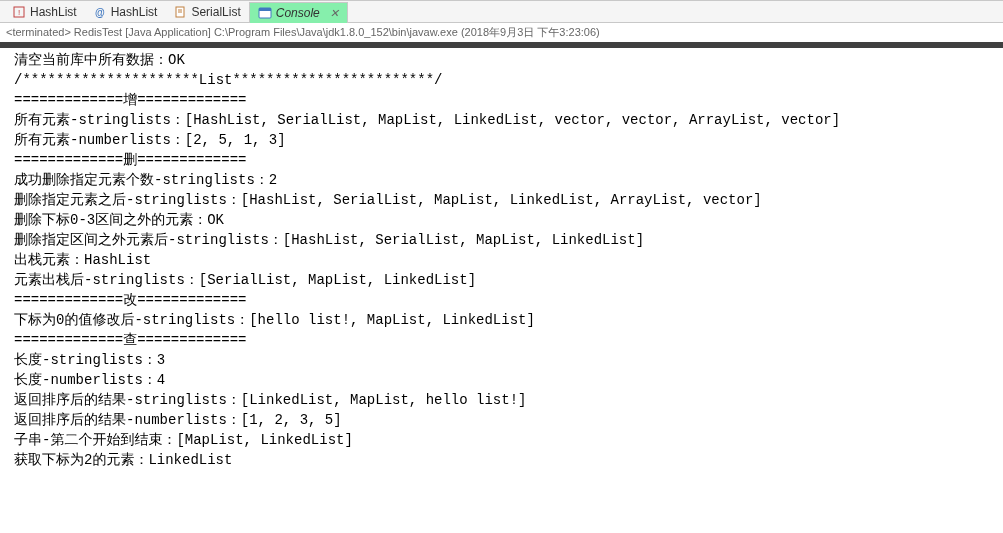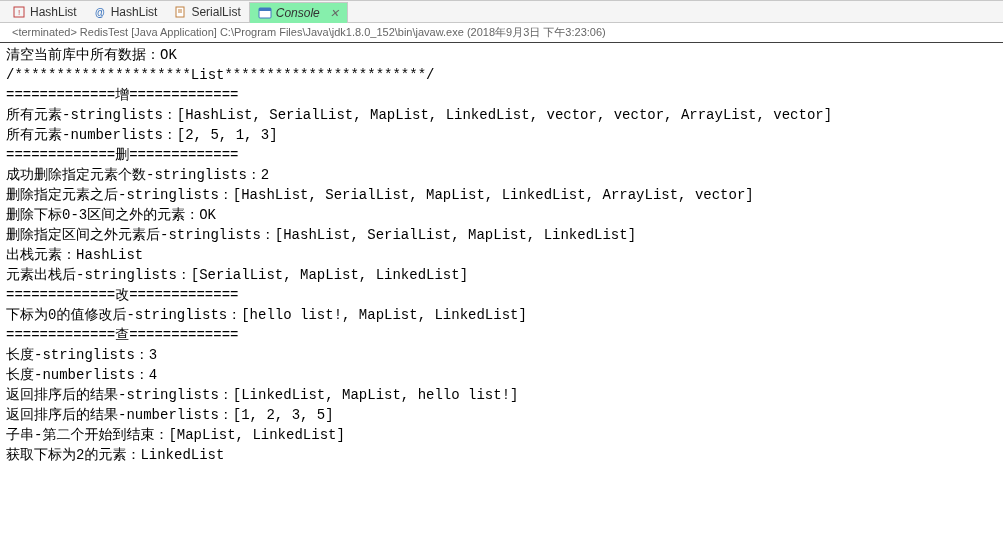--- a/index.html
+++ b/index.html
@@ -43,32 +43,33 @@
   .tab .icon {
     width: 14px; height: 14px;
     display: inline-flex; align-items: center; justify-content: center;
   }
   .close-x {
     font-size: 11px;
     color: #666;
     margin-left: 6px;
   }
   .status-line {
-    padding: 2px 12px;
+    padding: 2px 6px;
     font-size: 11px;
     color: #666;
-    border-bottom: 1px solid #404040;
+    border-bottom: 6px solid #404040;
   }
   .console {
     padding: 2px 6px;
     font-family: Consolas, "Courier New", monospace;
     font-size: 14px;
     color: #000;
     line-height: 20px;
     white-space: pre;
+    margin-left: 8px;
   }
   .console div { white-space: pre; }
 </style>
 </head>
 <body>
 
 <div class="tabbar">
   <div class="tab">
     <span class="icon">
       <svg width="12" height="12" viewBox="0 0 12 12">

